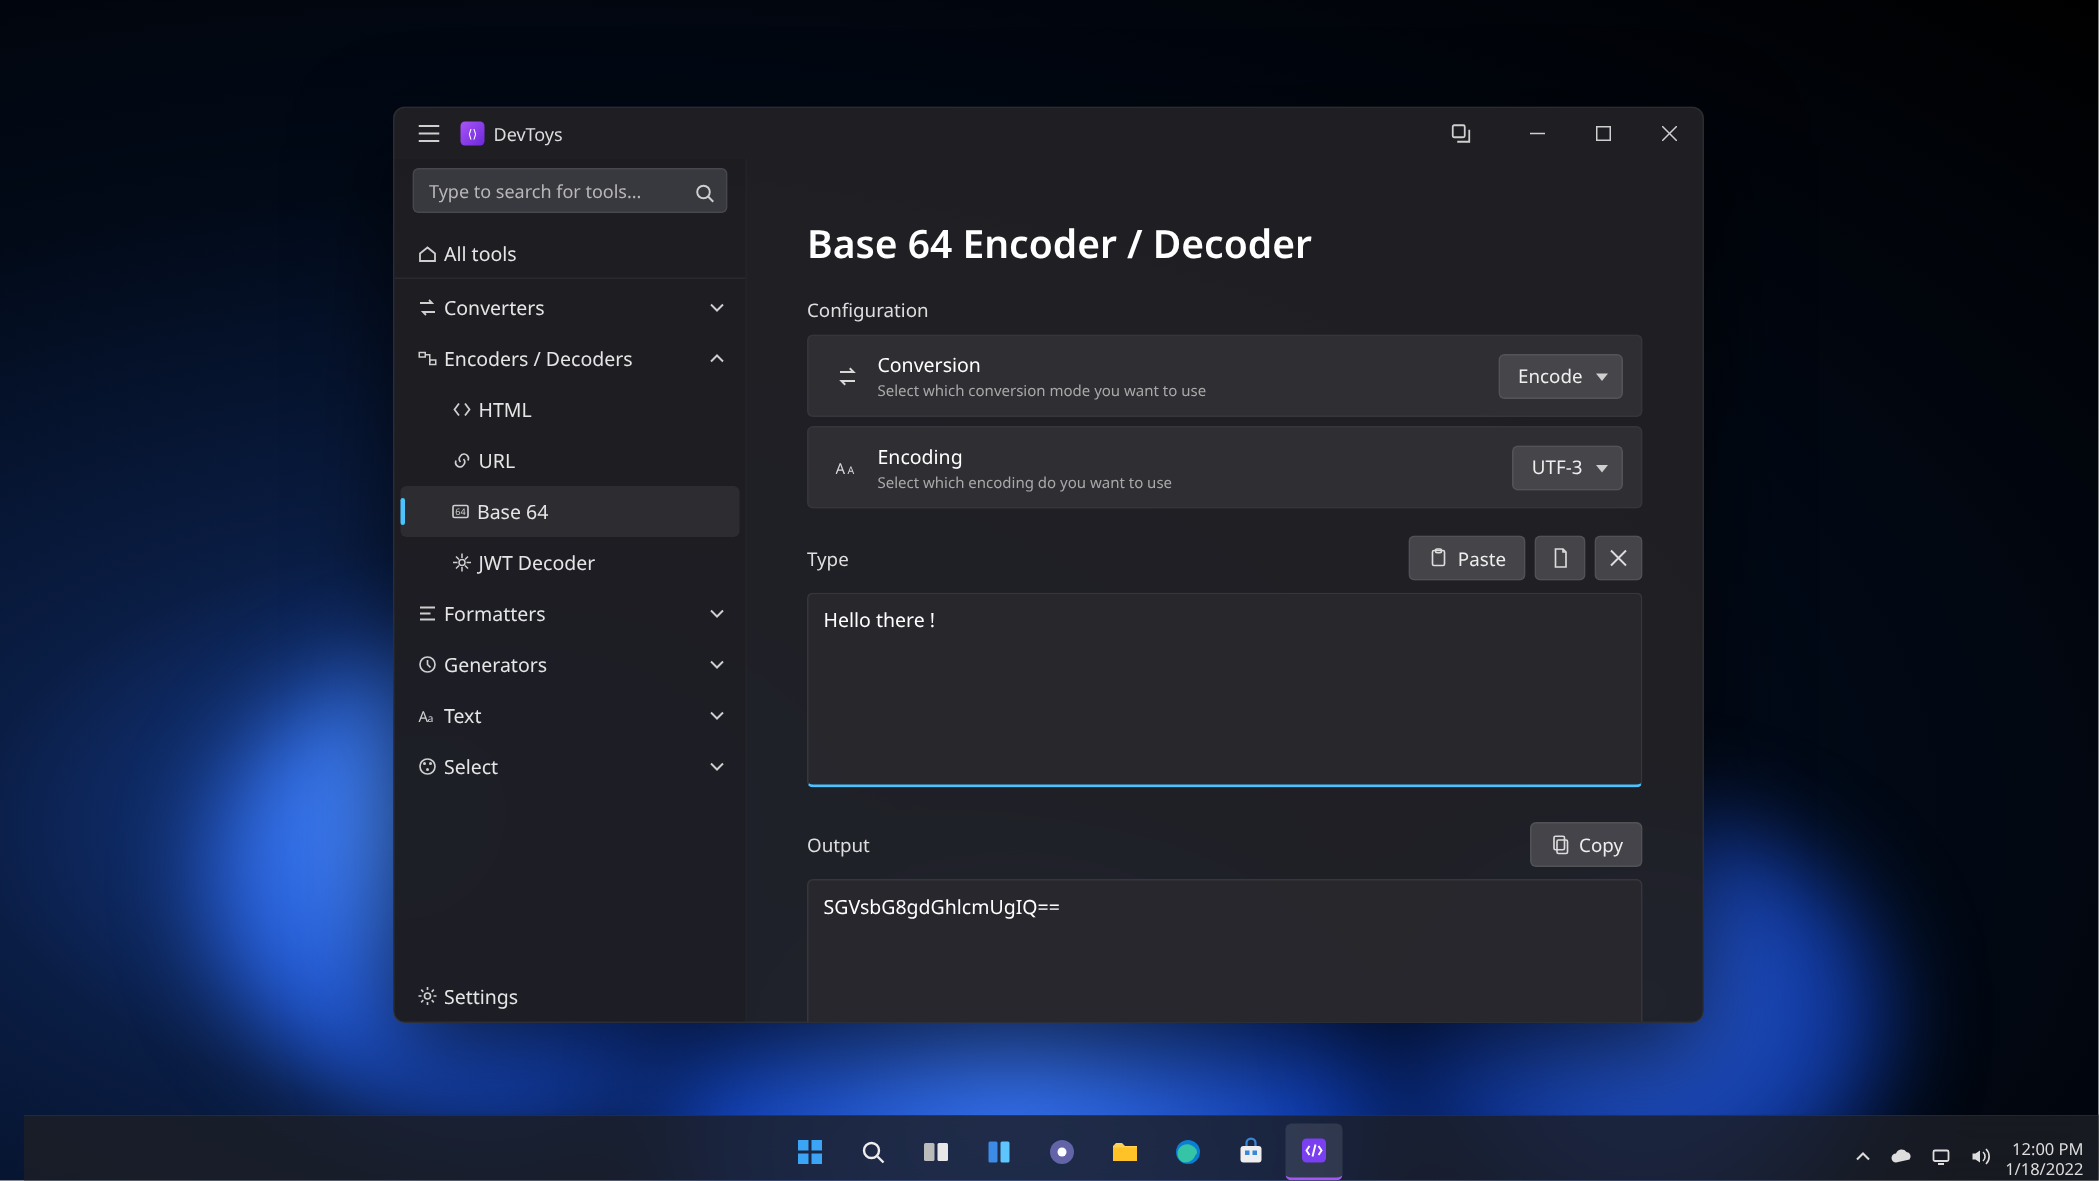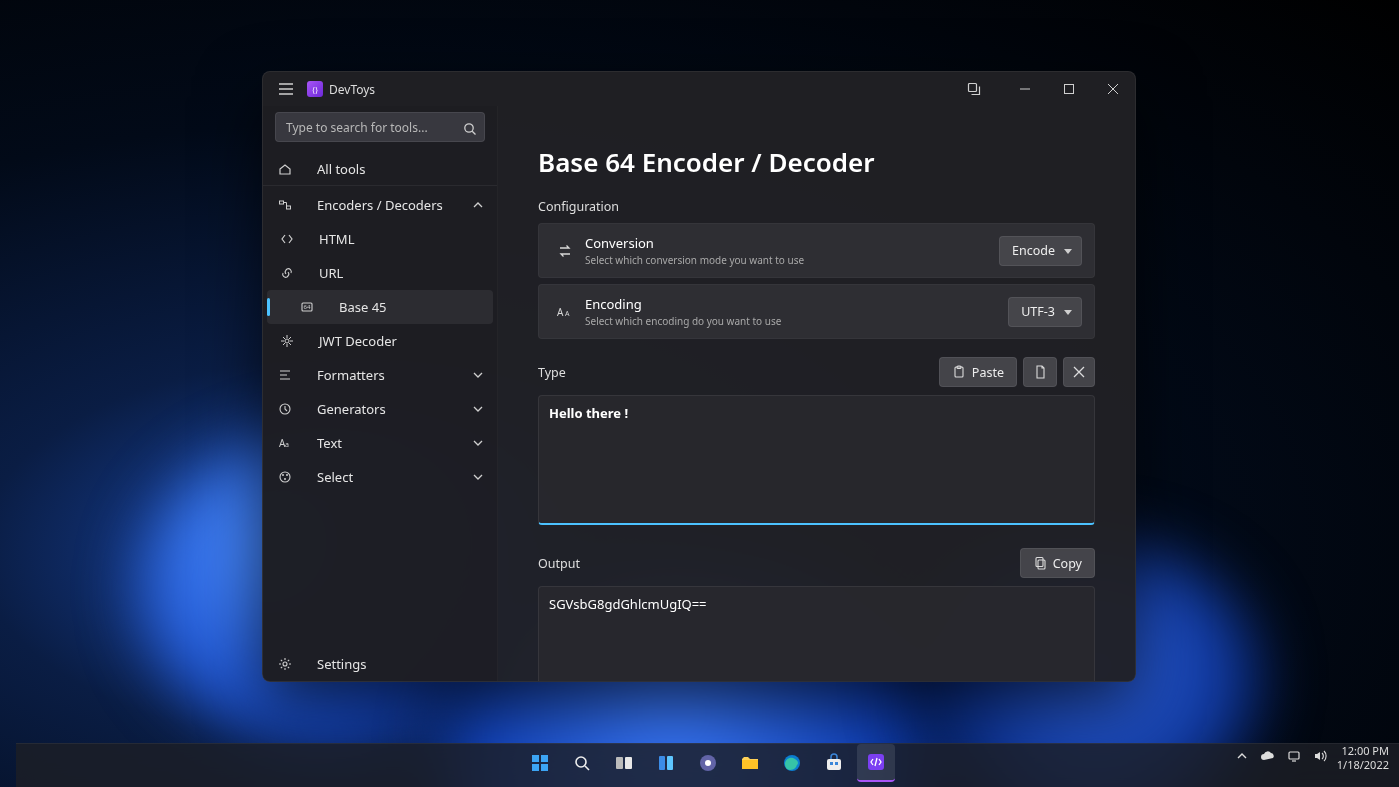--- a/index.html
+++ b/index.html
@@ -42,25 +42,25 @@
   background: rgba(60,60,66,0.9); border: 1px solid rgba(255,255,255,0.08);
   color: #fff; font-size: 12px; padding: 0 30px 0 10px; outline: none;
 }
 .search input::placeholder { color: #b8b8b8; }
 .search .sicn { position: absolute; right: 8px; top: 7px; color:#cfcfcf; }
 .nav { flex:1; overflow:auto; padding-top: 2px; }
 .nav-item {
   display:flex; align-items:center; height: 34px; padding: 0 14px 0 14px;
   font-size: 13px; color: #e5e5e5; cursor: pointer; position: relative;
 }
-.nav-item.sub { padding-left: 16px; }
+.nav-item.sub { padding-left: 37px; }
 .nav-item.active { background: rgba(255,255,255,0.07); border-radius: 4px; margin: 0 4px; padding-left: 32px; }
 .nav-item.active::before { content:""; position:absolute; left:0; top:8px; bottom:8px; width:3px; background:#4cc2ff; border-radius:2px; }
 .all-tools { border-bottom: 1px solid rgba(255,255,255,0.06); margin-bottom: 2px; }
-.nav-item .icn { width: 16px; height: 16px; margin-right: 24px; display:inline-flex; align-items:center; justify-content:center; color:#cfcfcf; font-size:12px; }
+.nav-item .icn { width: 16px; height: 16px; margin-right: 3px; display:inline-flex; align-items:center; justify-content:center; color:#cfcfcf; font-size:12px; }
 .nav-item .chev { margin-left: auto; color:#cfcfcf; transition: transform .15s; }
 .nav-item .chev.up { transform: rotate(180deg); }
 .settings-item { margin-top:auto; }
 
 .main { flex:1; padding: 18px 40px 24px; overflow:auto; }
 .page-title { font-size: 26px; font-weight: 600; margin: 20px 0 18px; }
 .section-label { font-size: 12.5px; color:#dedede; margin-bottom: 8px; }
 .cfgcard {
   background: rgba(56,56,62,0.6); border: 1px solid rgba(255,255,255,0.04);
   border-radius: 4px; padding: 10px 12px; display:flex; align-items:center;
@@ -86,28 +86,28 @@
 .btn {
   background: rgba(72,72,78,0.9); border:1px solid rgba(255,255,255,0.08);
   border-radius:4px; height:30px; padding:0 12px; font-size:12.5px; color:#eee;
   display:flex; align-items:center; gap:6px; cursor:pointer;
 }
 .btn.icon { padding: 0 9px; }
 .txtarea {
   width:100%; background: rgba(40,40,46,0.9); border:1px solid rgba(255,255,255,0.07);
   border-radius:4px; color:#fff; padding:8px 10px; font-size:13px; resize:none; outline:none;
 }
-.txtarea.input { height:130px; border-bottom:2px solid #4cc2ff;font-weight:bold; }
+.txtarea.input { height:130px; border-bottom:2px solid #4cc2ff; }
 .txtarea.output { height:130px; }
 
 
 .taskbar {
   position:absolute; left:16px; right:0; bottom:0; height:44px;
   background: rgba(28,30,38,0.82); backdrop-filter: blur(12px);
-  display:flex; align-items:flex-start; justify-content:center;
+  display:flex; align-items:flex-end; justify-content:center;
   border-top: 1px solid rgba(255,255,255,0.06);
 }
 .taskcenter { display:flex; gap:4px; }
 .ticon { width:38px; height:38px; border-radius:4px; display:flex; align-items:center; justify-content:center; cursor:pointer; font-size:18px; }
 .ticon.active { background: rgba(255,255,255,0.1); border-bottom:2px solid #a855f7; }
 .tray { position:absolute; right:10px; display:flex; align-items:center; gap:8px; font-size:11px; color:#ddd; }
 .tray .tico { width:18px; text-align:center; }
 .tray .clock { text-align:right; line-height:1.25; }
 </style>
 </head>
@@ -167,20 +167,31 @@
       <div class="nav">
         <div class="nav-item all-tools">
           <span class="icn">
               <svg width="14" height="14" viewBox="0 0 14 14">
                 <path d="M2 7l5-4 5 4v5H2z" fill="none" stroke="#cfcfcf" stroke-width="1.2"></path>
               </svg>
             </span>
           <span>All tools</span>
         </div>
 
+        <div class="nav-item">
+          <span class="icn">
+              <svg width="14" height="14" viewBox="0 0 14 14">
+                <path d="M2 4h8l-2-2M12 10H4l2 2" fill="none" stroke="#cfcfcf" stroke-width="1.2"></path>
+              </svg>
+            </span>
+          <span>Converters</span>
+          <span class="chev"><svg width="10" height="10" viewBox="0 0 10 10">
+                <path d="M1 3l4 4 4-4" fill="none" stroke="#cfcfcf" stroke-width="1.3"></path>
+              </svg></span>
+        </div>
 
         <div class="nav-item">
           <span class="icn">
               <svg width="14" height="14" viewBox="0 0 14 14">
                 <rect x="1.5" y="3" width="4" height="3" fill="none" stroke="#cfcfcf"></rect>
                 <rect x="8.5" y="8" width="4" height="3" fill="none" stroke="#cfcfcf"></rect>
                 <path d="M5.5 4.5h3v5" fill="none" stroke="#cfcfcf"></path>
               </svg>
             </span>
           <span>Encoders / Decoders</span>
@@ -205,21 +216,21 @@
             </span>
           <span>URL</span>
         </div>
         <div class="nav-item sub active">
           <span class="icn">
               <svg width="14" height="14" viewBox="0 0 14 14">
                 <rect x="2" y="3" width="10" height="8" rx="1" fill="none" stroke="#cfcfcf" stroke-width="1.1"></rect>
                 <text x="7" y="9.2" font-size="6" fill="#cfcfcf" text-anchor="middle">64</text>
               </svg>
             </span>
-          <span>Base 45</span>
+          <span>Base 64</span>
         </div>
         <div class="nav-item sub">
           <span class="icn">
               <svg width="14" height="14" viewBox="0 0 14 14">
                 <circle cx="7" cy="7" r="2" fill="none" stroke="#cfcfcf"></circle>
                 <path d="M7 1v3M7 10v3M1 7h3M10 7h3M3 3l2 2M9 9l2 2M11 3L9 5M5 9l-2 2" stroke="#cfcfcf" stroke-width="1"></path>
               </svg>
             </span>
           <span>JWT Decoder</span>
         </div>

